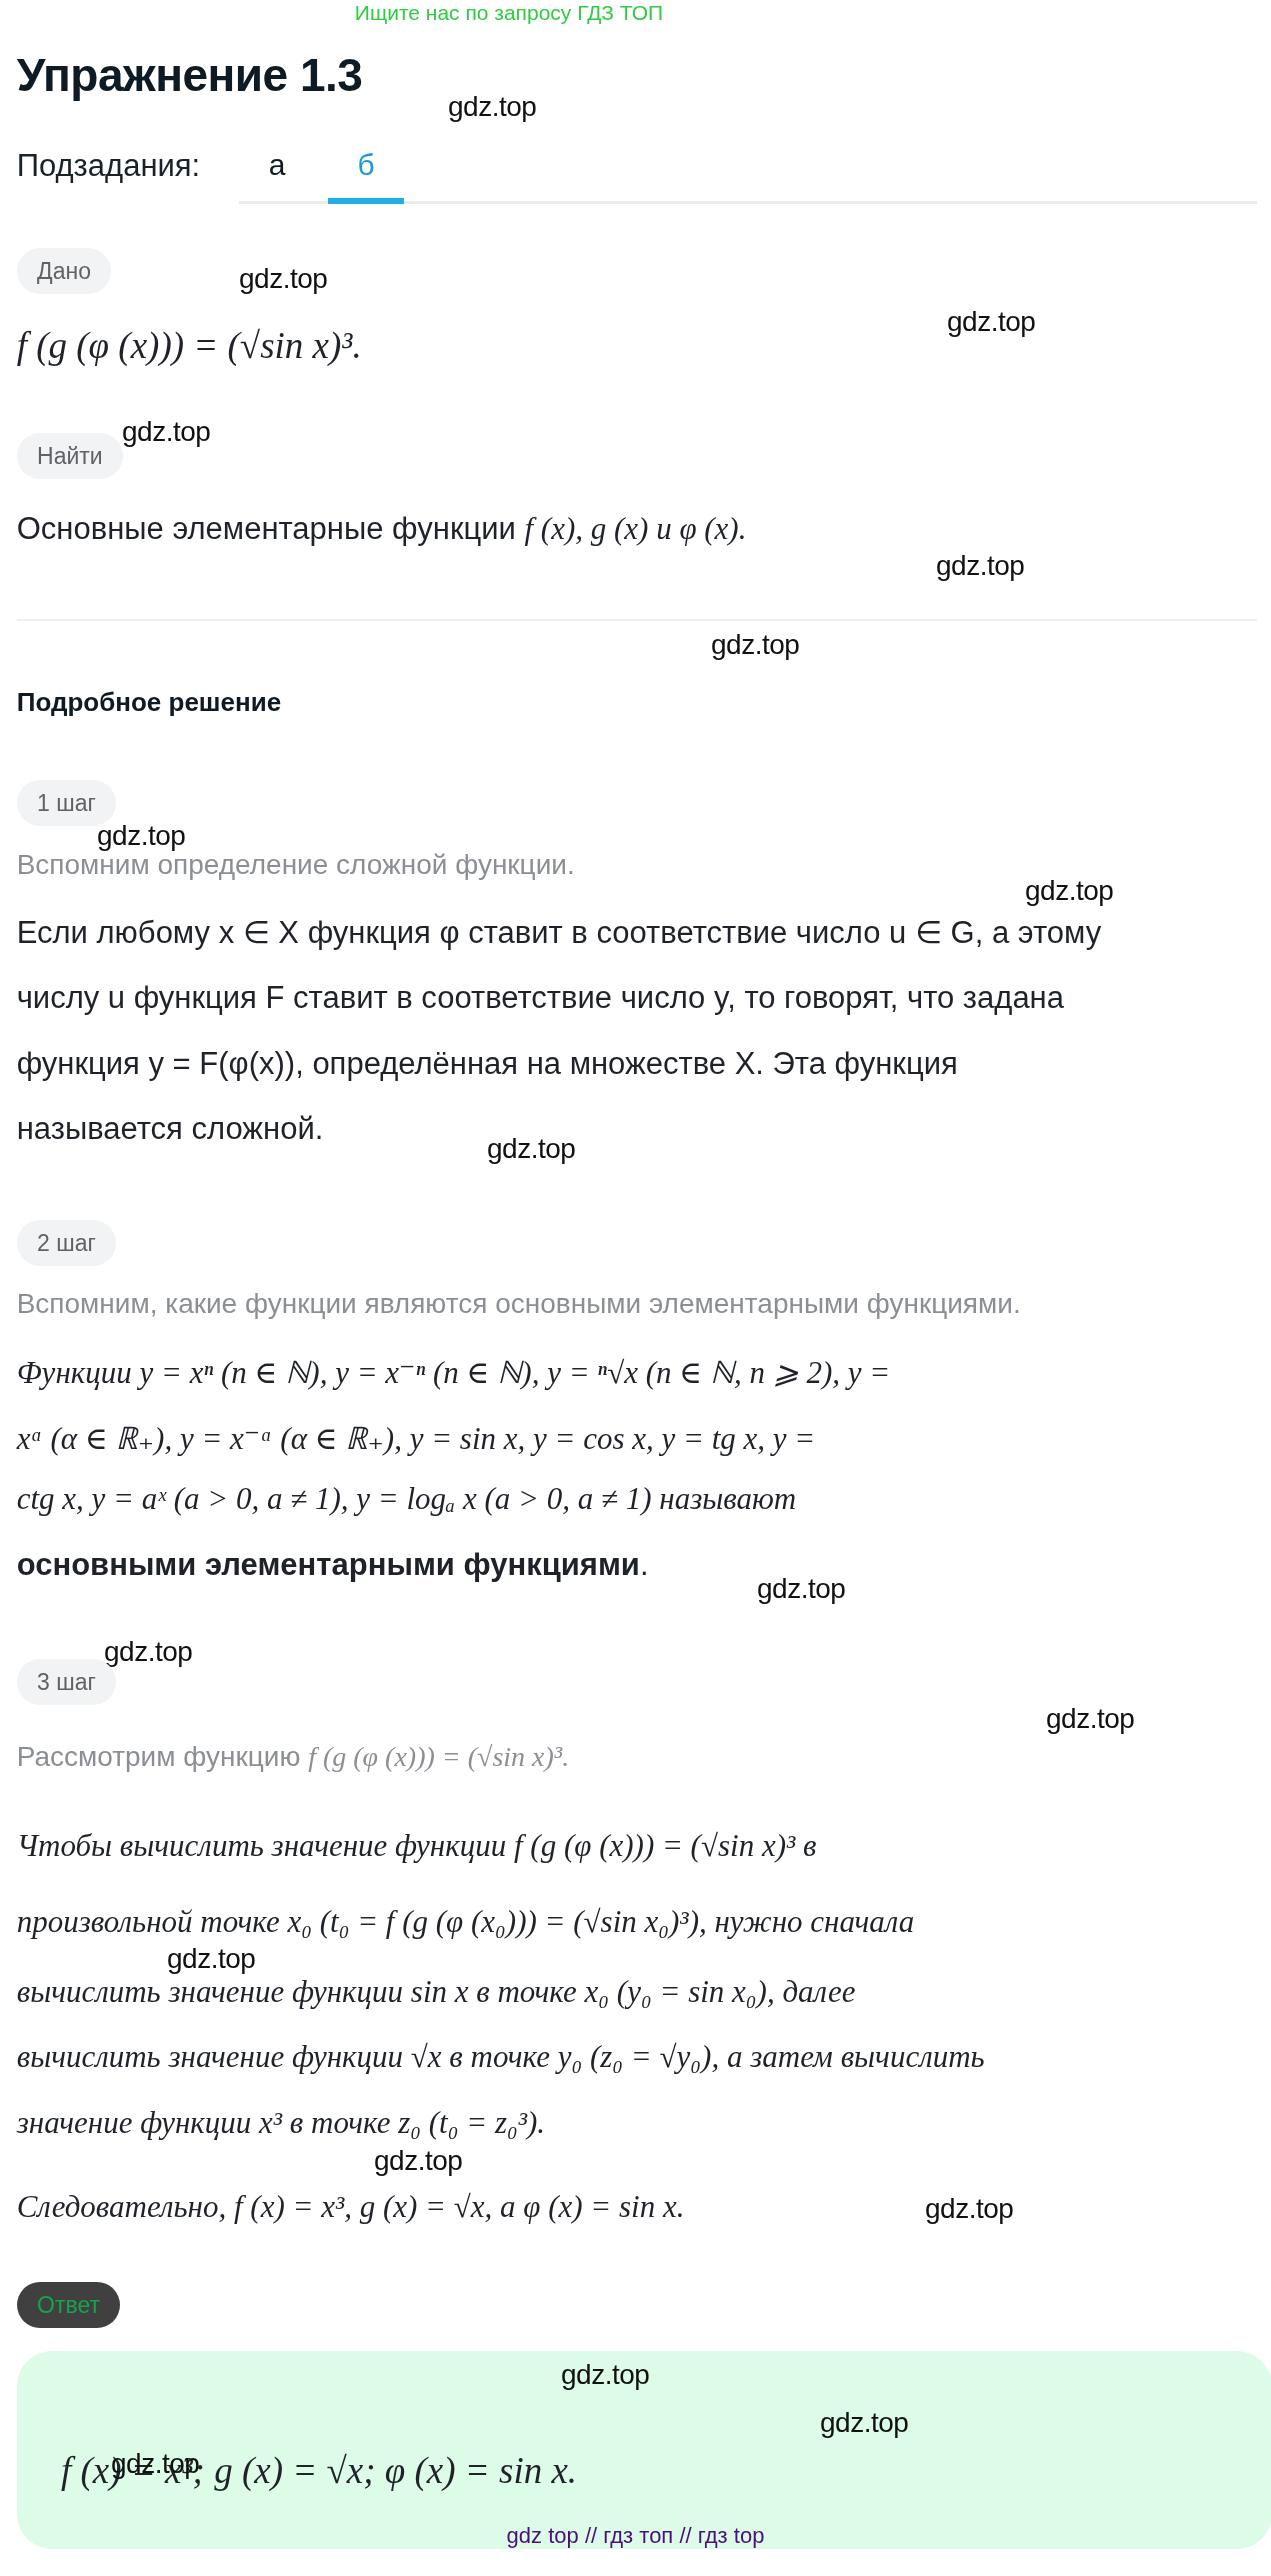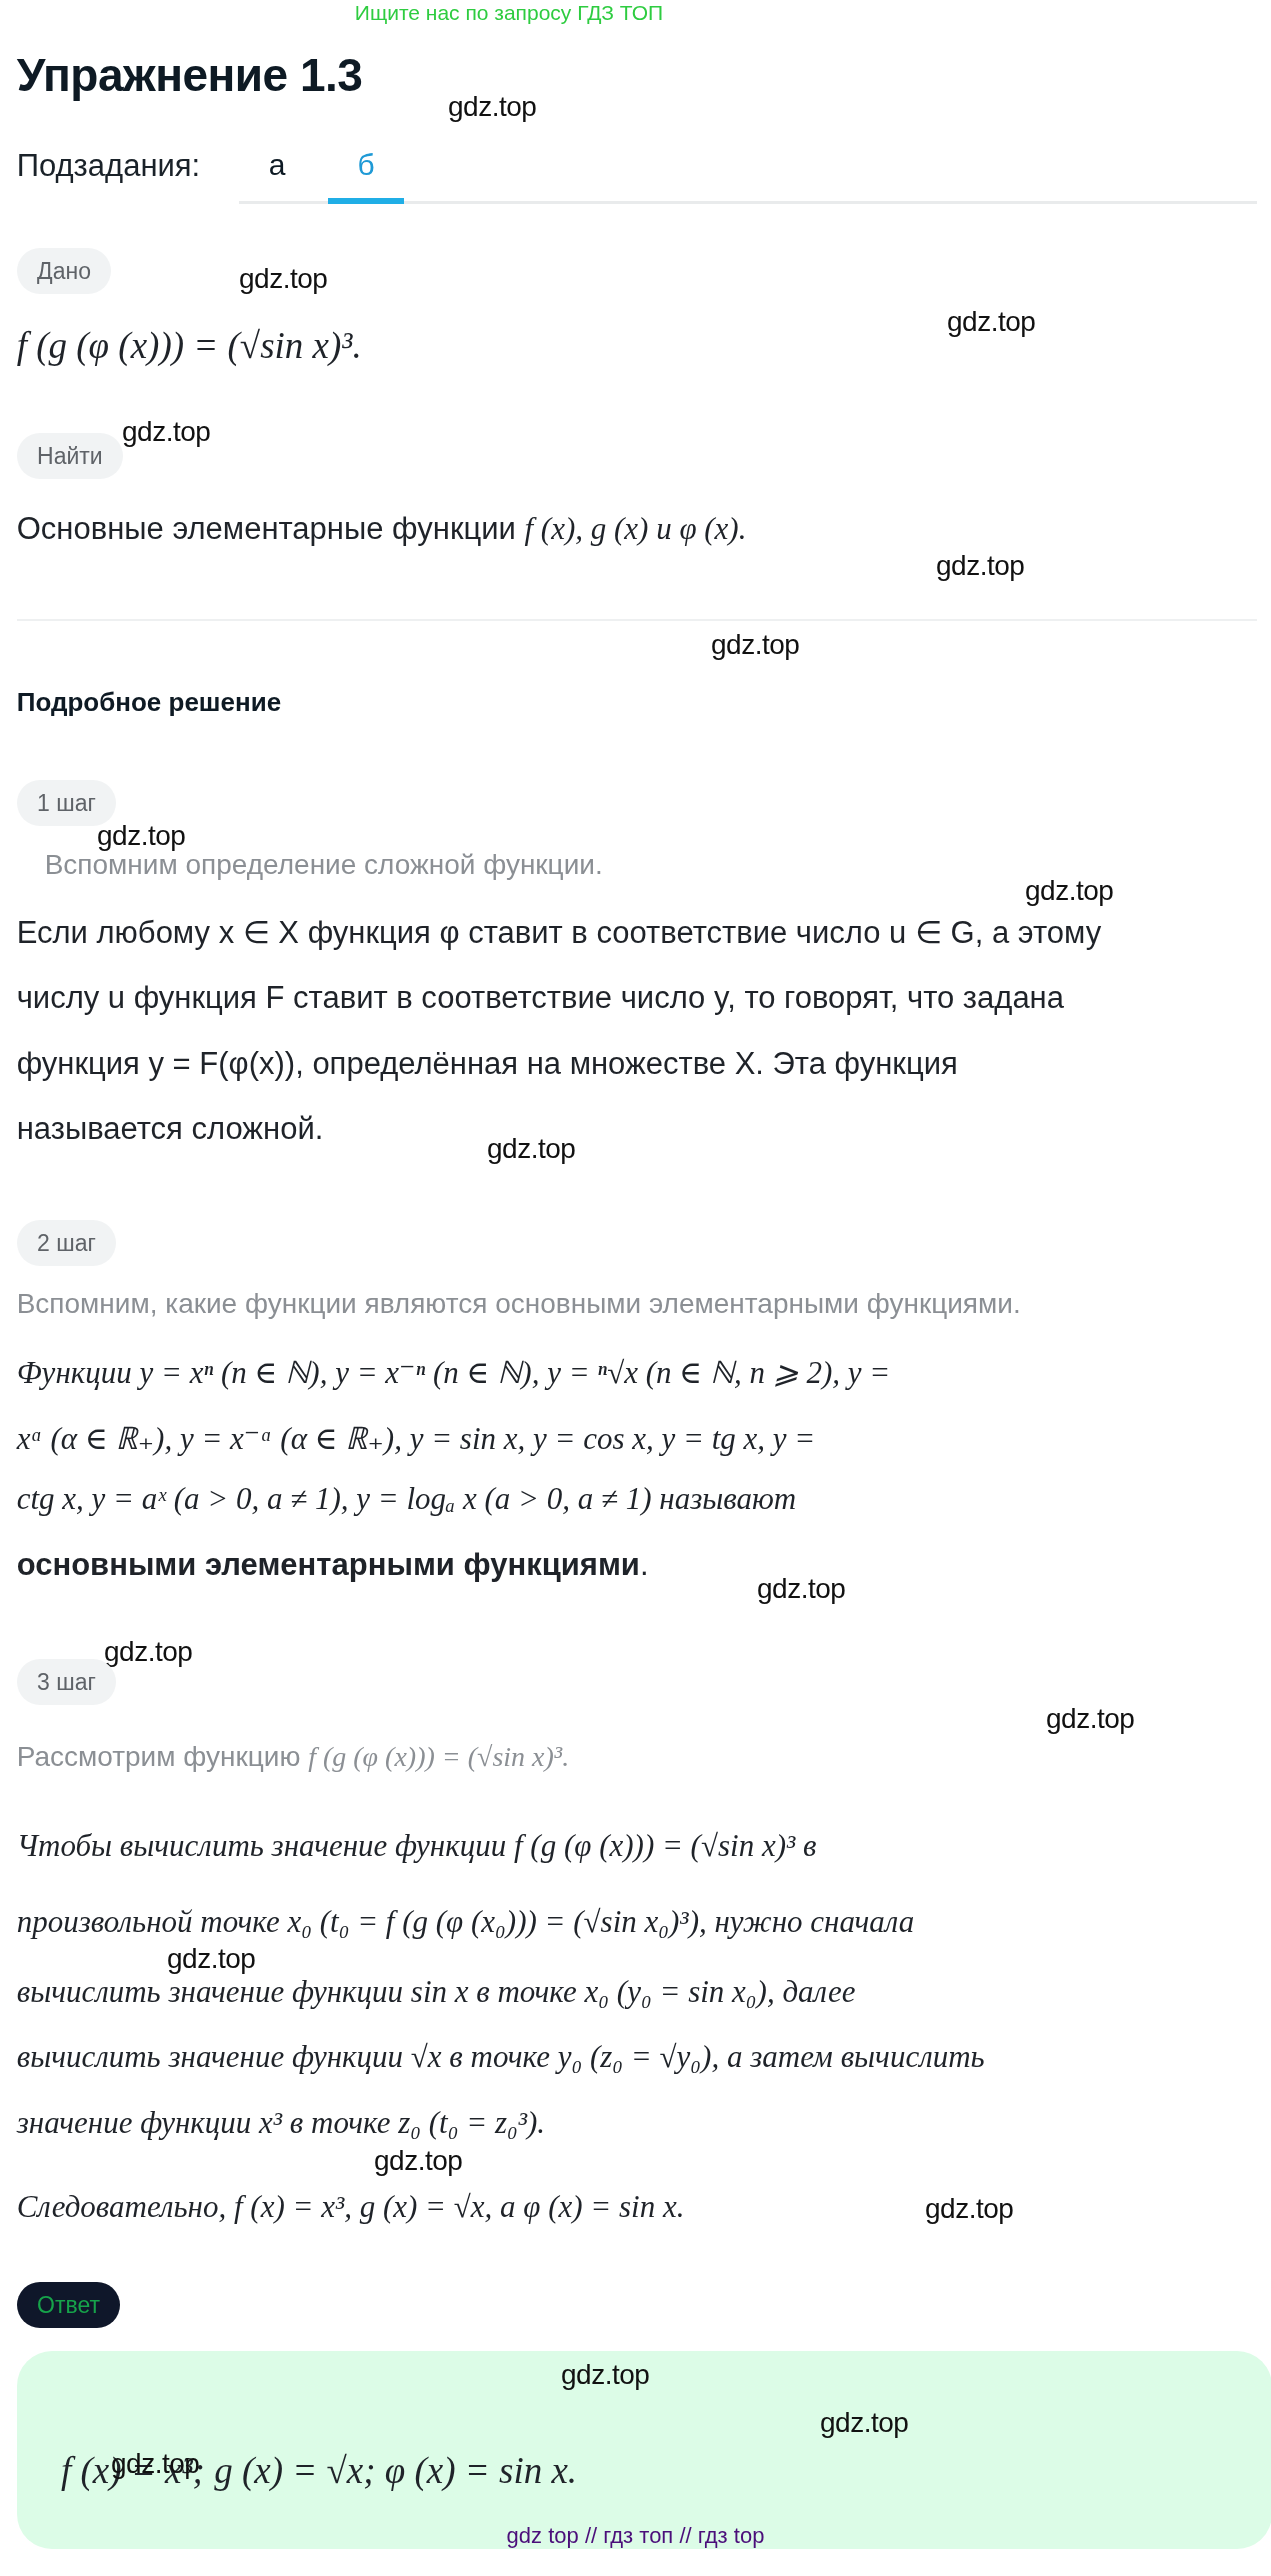--- a/index.html
+++ b/index.html
@@ -29,21 +29,21 @@
   .tabs-line { left: 239px; top: 201px; width: 1018px; height: 2.8px; background: #e9ebec; }
   .tab { top: 148px; font-size: 30px; text-align: center; width: 76px; cursor: pointer; }
   .tab-a { left: 239px; color: #0e1a24; }
   .tab-b { left: 328px; color: #1f9ad6; }
   .tab-underline { left: 328px; top: 198px; width: 76px; height: 5.6px; background: #20aee6; }
 
   .pill {
     height: 46px; border-radius: 23px; background: #f1f3f4; color: #5f6368;
     font-size: 23px; line-height: 46px; padding: 0 20.4px;
   }
-  .pill-green { background: #0f172a; color: #16a34a; }
+  .pill-green { background: #404040; color: #16a34a; }
 
   .math { font-family: "Liberation Serif", "DejaVu Serif", serif; font-style: italic; }
   .body-text { font-size: 31px; color: #1f2329; white-space: nowrap; }
   .gray-text { font-size: 28px; color: #8b8f94; white-space: nowrap; }
   .divider { left: 16.7px; top: 619px; width: 1240px; height: 1.9px; background: #eef0f1; }
   .h2 { left: 16.7px; top: 687px; font-size: 26px; font-weight: bold; color: #0e1a24; }
 
   .answer-box {
     left: 16.7px; top: 2351px; width: 1255px; height: 198px; border-radius: 35px;
     background: #dcfce7;
@@ -81,21 +81,21 @@
 </div>
 <div class="abs wm" style="left:936px;top:550px;">gdz.top</div>
 
 <div class="abs divider"></div>
 <div class="abs wm" style="left:711px;top:629px;">gdz.top</div>
 
 <h2 class="abs h2">Подробное решение</h2>
 
 <div class="abs pill" style="left:16.7px;top:780px;">1 шаг</div>
 <div class="abs wm" style="left:97px;top:820px;">gdz.top</div>
-<div class="abs gray-text" style="left:16.7px;top:849px;margin-left:28px;">Вспомним определение сложной функции.</div>
+<div class="abs gray-text" style="left:16.7px;top:849px;">Вспомним определение сложной функции.</div>
 <div class="abs wm" style="left:1025px;top:875px;">gdz.top</div>
 <div class="abs body-text" style="left:16.7px;top:914px;">Если любому x ∈ X функция φ ставит в соответствие число u ∈ G, а этому</div>
 <div class="abs body-text" style="left:16.7px;top:980px;">числу u функция F ставит в соответствие число y, то говорят, что задана</div>
 <div class="abs body-text" style="left:16.7px;top:1046px;">функция y = F(φ(x)), определённая на множестве X. Эта функция</div>
 <div class="abs body-text" style="left:16.7px;top:1111px;">называется сложной.</div>
 <div class="abs wm" style="left:487px;top:1133px;">gdz.top</div>
 
 <div class="abs pill" style="left:16.7px;top:1220px;">2 шаг</div>
 <div class="abs gray-text" style="left:16.7px;top:1288px;">Вспомним, какие функции являются основными элементарными функциями.</div>
 <div class="abs body-text math" style="left:16.7px;top:1350px;">Функции y = xⁿ (n ∈ ℕ), y = x⁻ⁿ (n ∈ ℕ), y = ⁿ√x (n ∈ ℕ, n ⩾ 2), y =</div>

